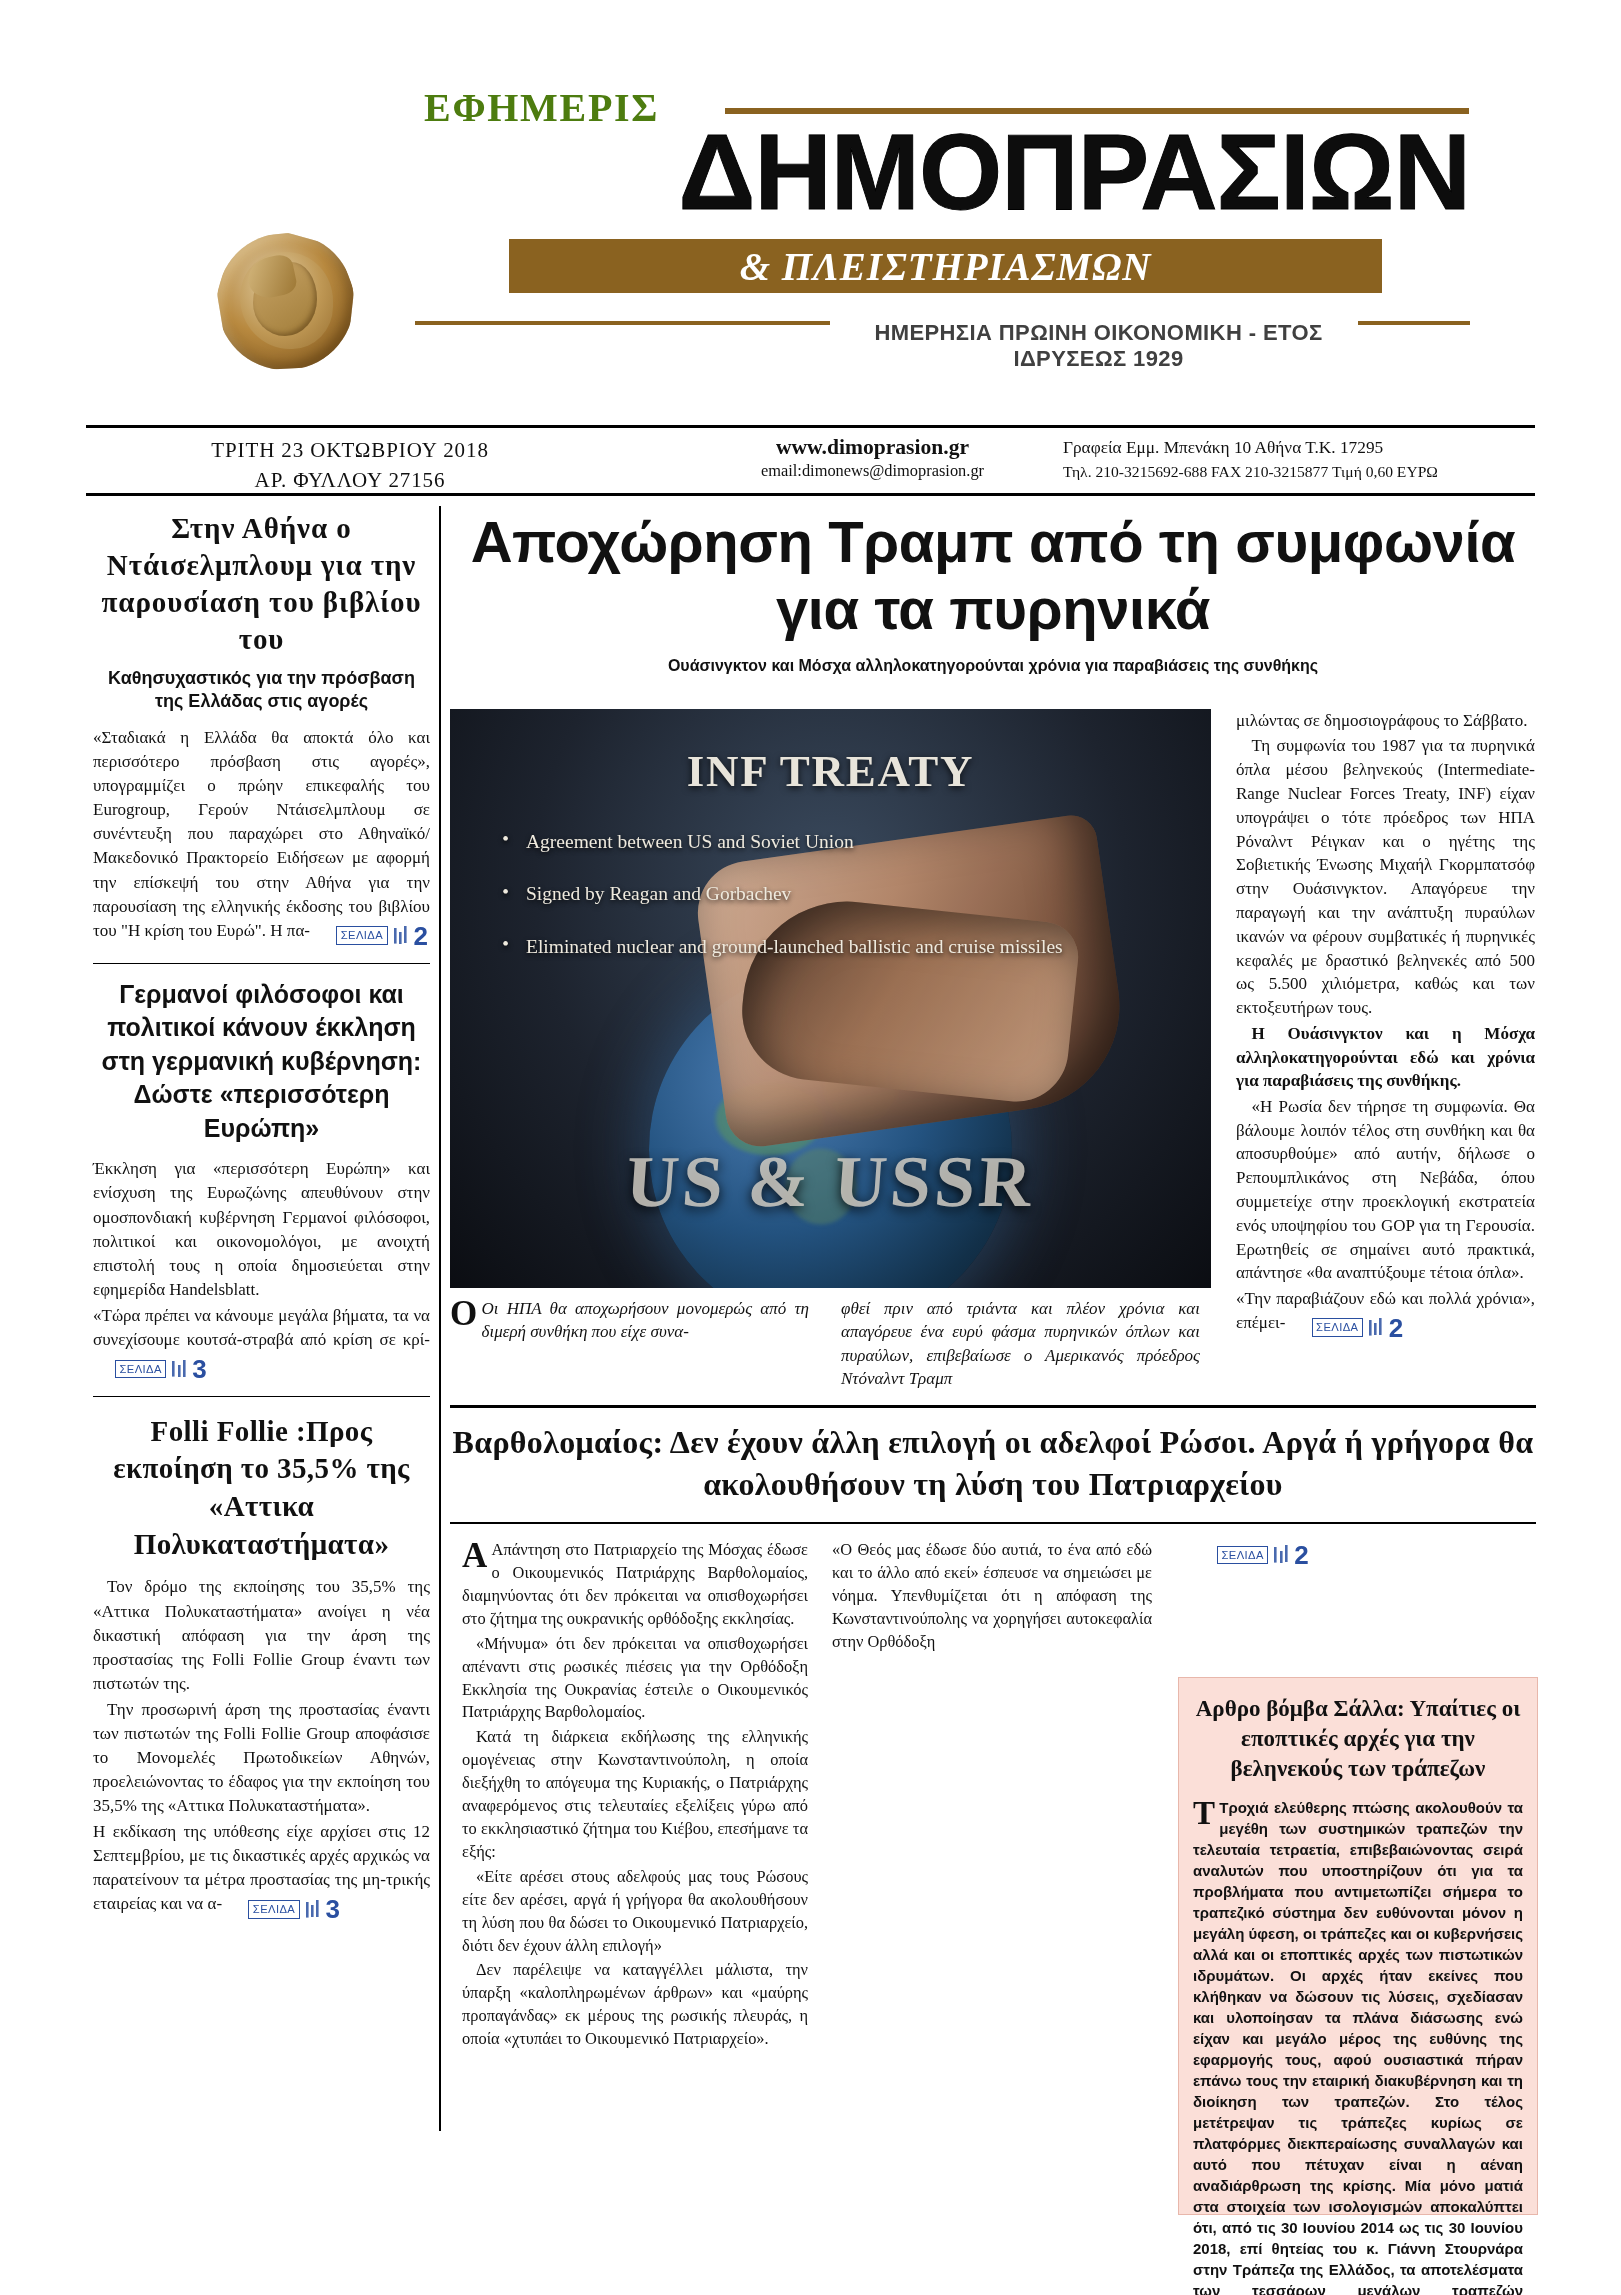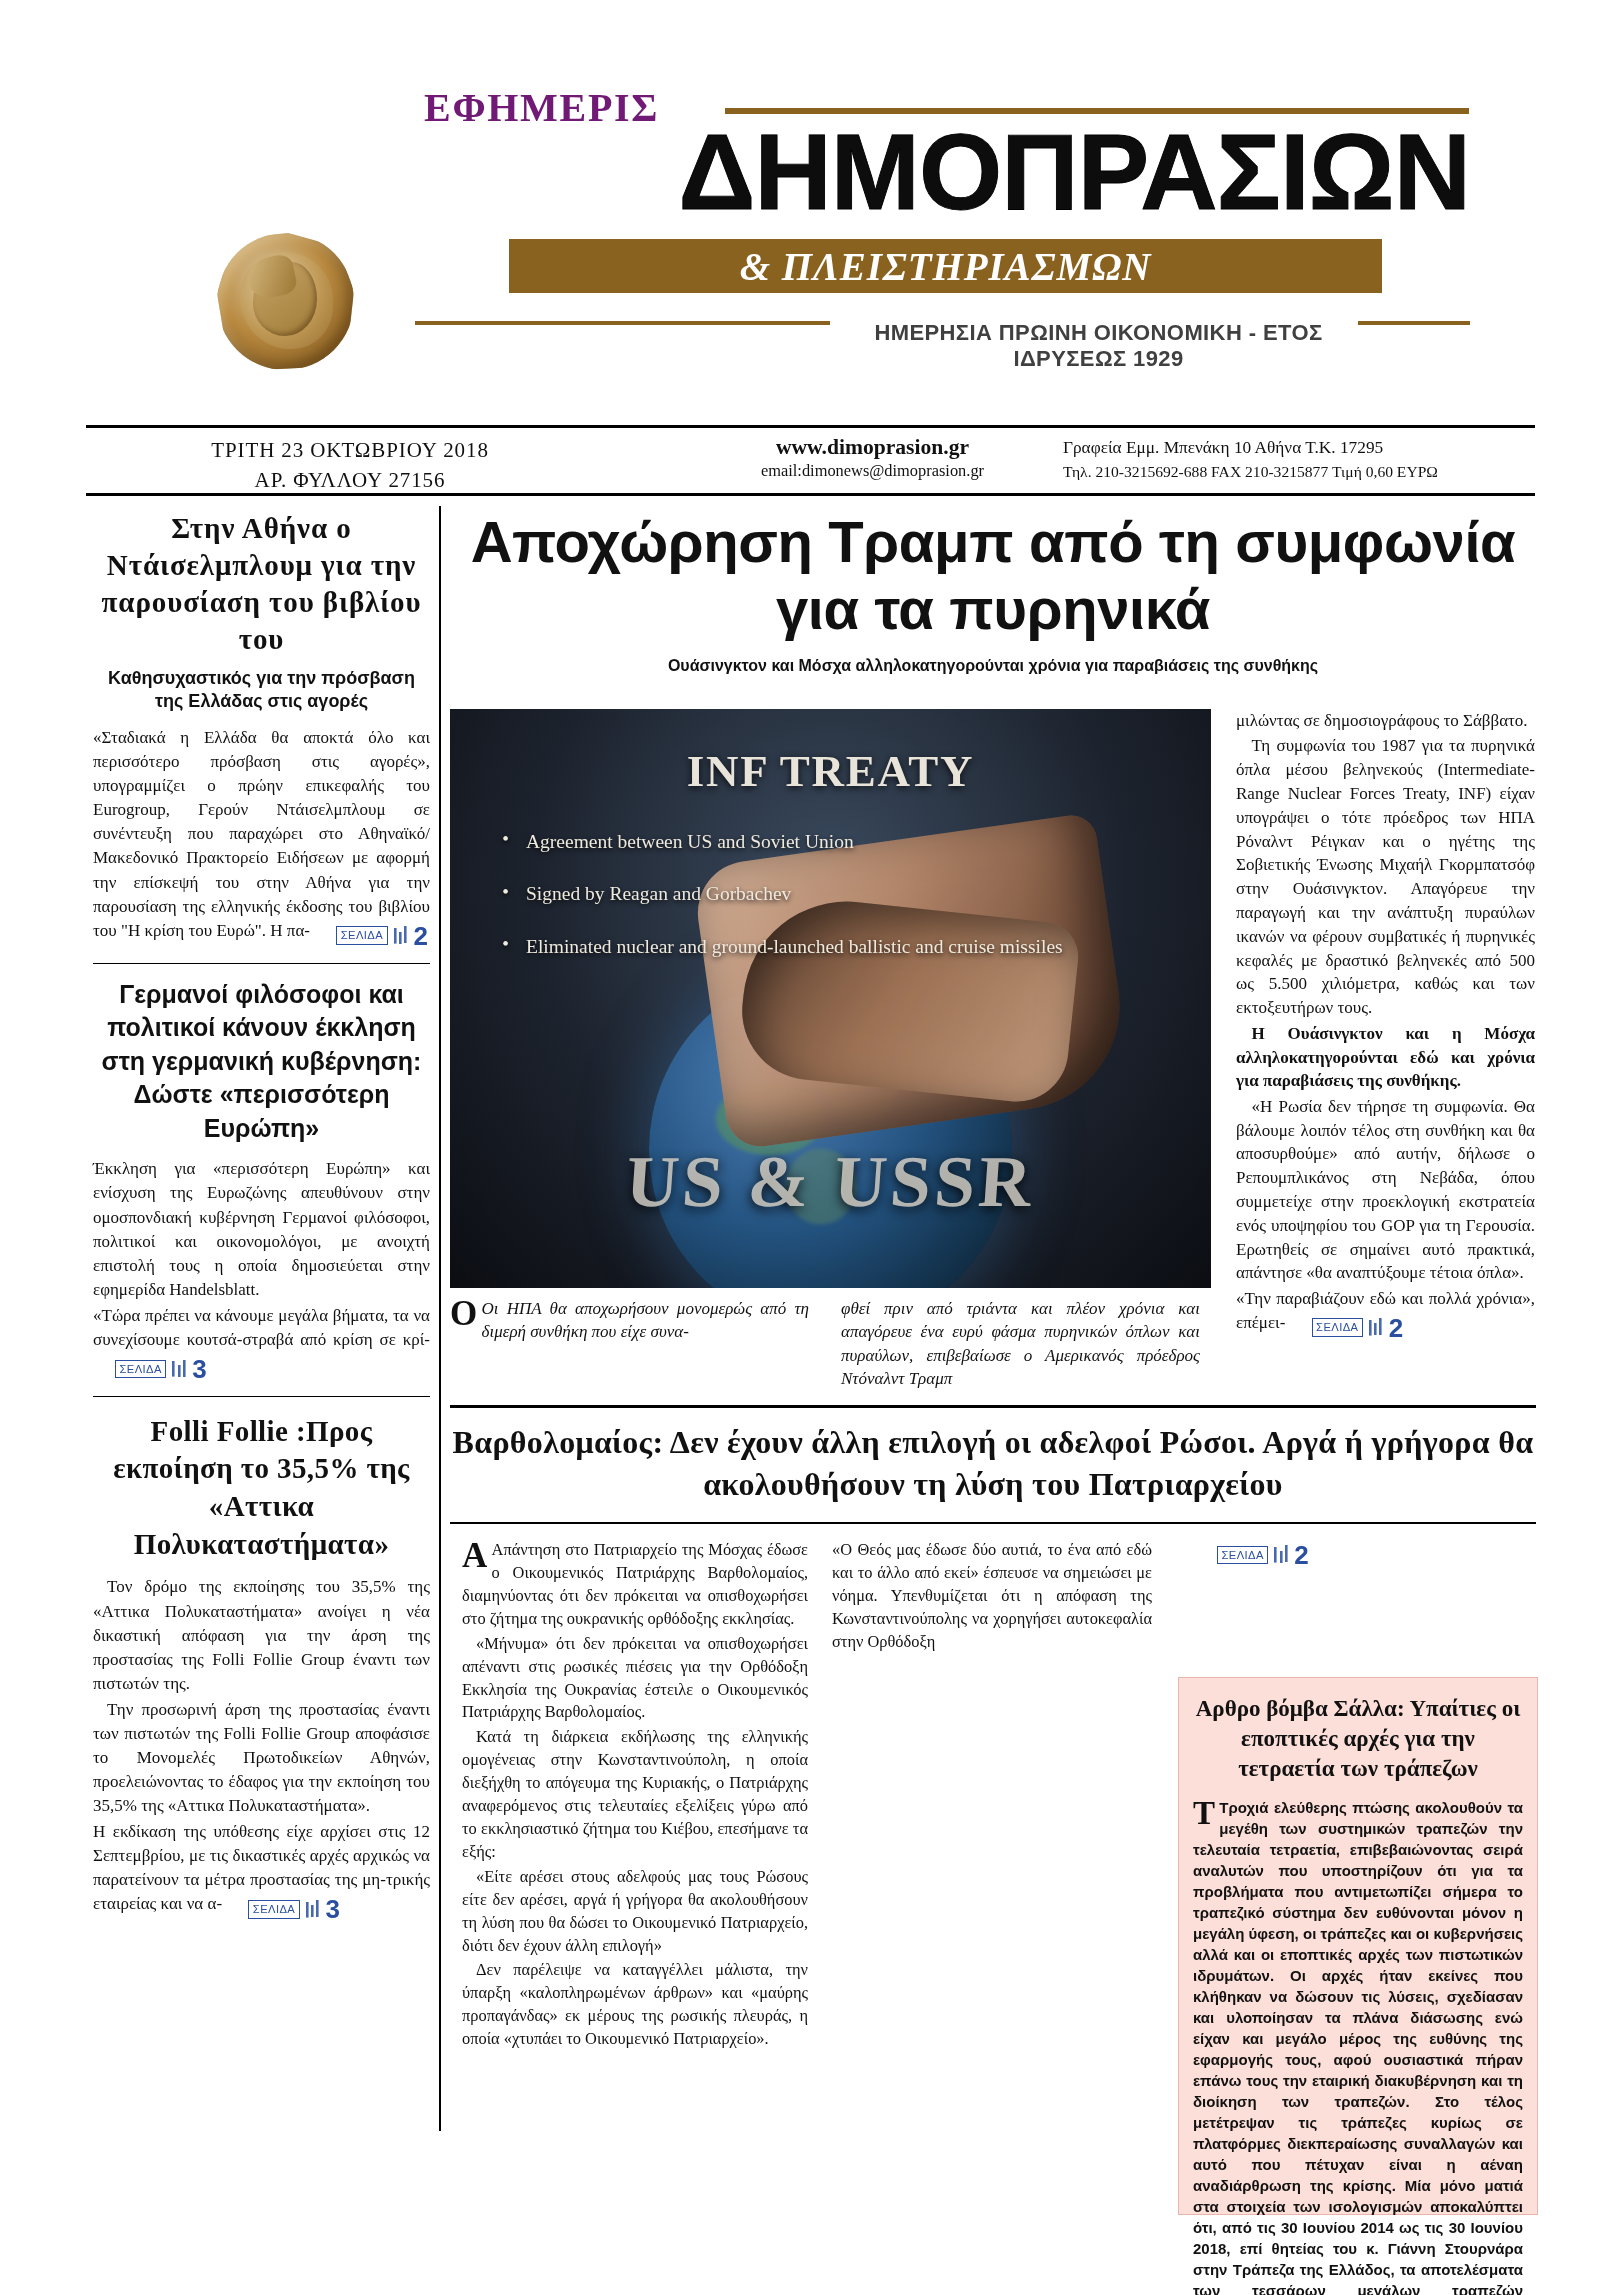--- a/index.html
+++ b/index.html
@@ -79,21 +79,21 @@
     height: 45px;
   }
   .mh-efimeris {
     position: absolute;
     left: 0;
     top: -1.7px;
     font-family: "Liberation Serif", serif;
     font-weight: bold;
     font-size: 40px;
     letter-spacing: 1.7px;
-    color: #701a75;
+    color: #4d7c0f;
   }
   .mh-rule-top {
     position: absolute;
     left: 301px;
     top: 22.5px;
     width: 744px;
     height: 6px;
     background: #8a6220;
   }
   .mh-main {
@@ -692,21 +692,21 @@
 
   <div class="sec2-col c">
     <span class="jump">
       <span class="jump-box">ΣΕΛΙΔΑ</span>
       <span class="jump-ico"></span>
       <span class="jump-num">2</span>
     </span>
   </div>
 
   <div class="pinkbox">
-    <div class="pinkbox-head">Αρθρο βόμβα Σάλλα: Υπαίτιες οι εποπτικές αρχές για την τετραετία των τράπεζων</div>
+    <div class="pinkbox-head">Αρθρο βόμβα Σάλλα: Υπαίτιες οι εποπτικές αρχές για την βεληνεκούς των τράπεζων</div>
     <div class="pinkbox-body">
       <span class="dropcap">Τ</span>
       <span>Τροχιά ελεύθερης πτώσης ακολουθούν τα μεγέθη των συστημικών τραπεζών την τελευταία τετραετία, επιβεβαιώνοντας σειρά αναλυτών που υποστηρίζουν ότι για τα προβλήματα που αντιμετωπίζει σήμερα το τραπεζικό σύστημα δεν ευθύνονται μόνον η μεγάλη ύφεση, οι τράπεζες και οι κυβερνήσεις αλλά και οι εποπτικές αρχές των πιστωτικών ιδρυμάτων. Οι αρχές ήταν εκείνες που κλήθηκαν να δώσουν τις λύσεις, σχεδίασαν και υλοποίησαν τα πλάνα διάσωσης ενώ είχαν και μεγάλο μέρος της ευθύνης της εφαρμογής τους, αφού ουσιαστικά πήραν επάνω τους την εταιρική διακυβέρνηση και τη διοίκηση των τραπεζών. Στο τέλος μετέτρεψαν τις τράπεζες κυρίως σε πλατφόρμες διεκπεραίωσης συναλλαγών και αυτό που πέτυχαν είναι η αέναη αναδιάρθρωση της κρίσης. Μία μόνο ματιά στα στοιχεία των ισολογισμών αποκαλύπτει ότι, από τις 30 Ιουνίου 2014 ως τις 30 Ιουνίου 2018, επί θητείας του κ. Γιάννη Στουρνάρα στην Τράπεζα της Ελλάδος, τα αποτελέσματα των τεσσάρων μεγάλων τραπεζών κυριολεκτικά συρρικνώθηκαν: το σύνολο του ενεργητικού τους μειώθηκε κατά 31,26%, στα 237,878 δισ. ευρώ από 346,092 δισ. ευρώ, ενώ τα συνολικά ίδια κεφάλαια έπεσαν στα 26,453 δισ.</span>
       
     </div>
   </div>
 
 </div>
 
 

